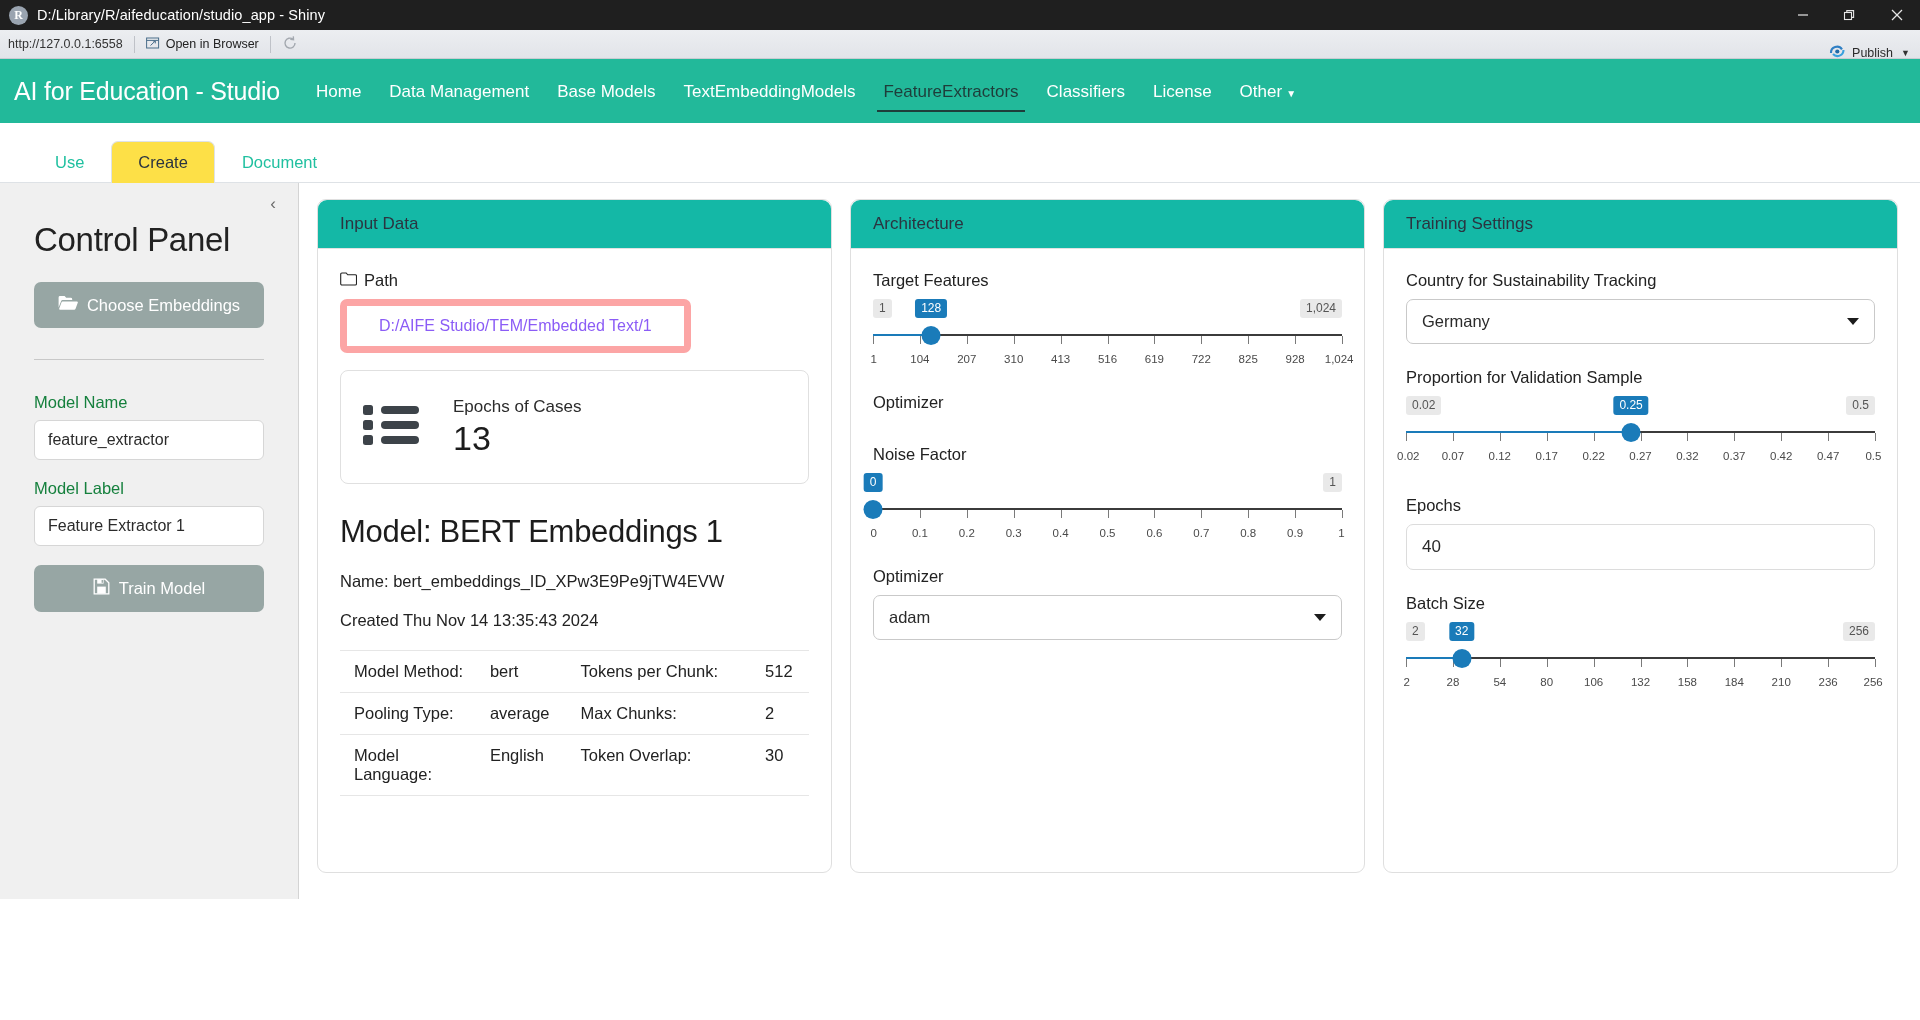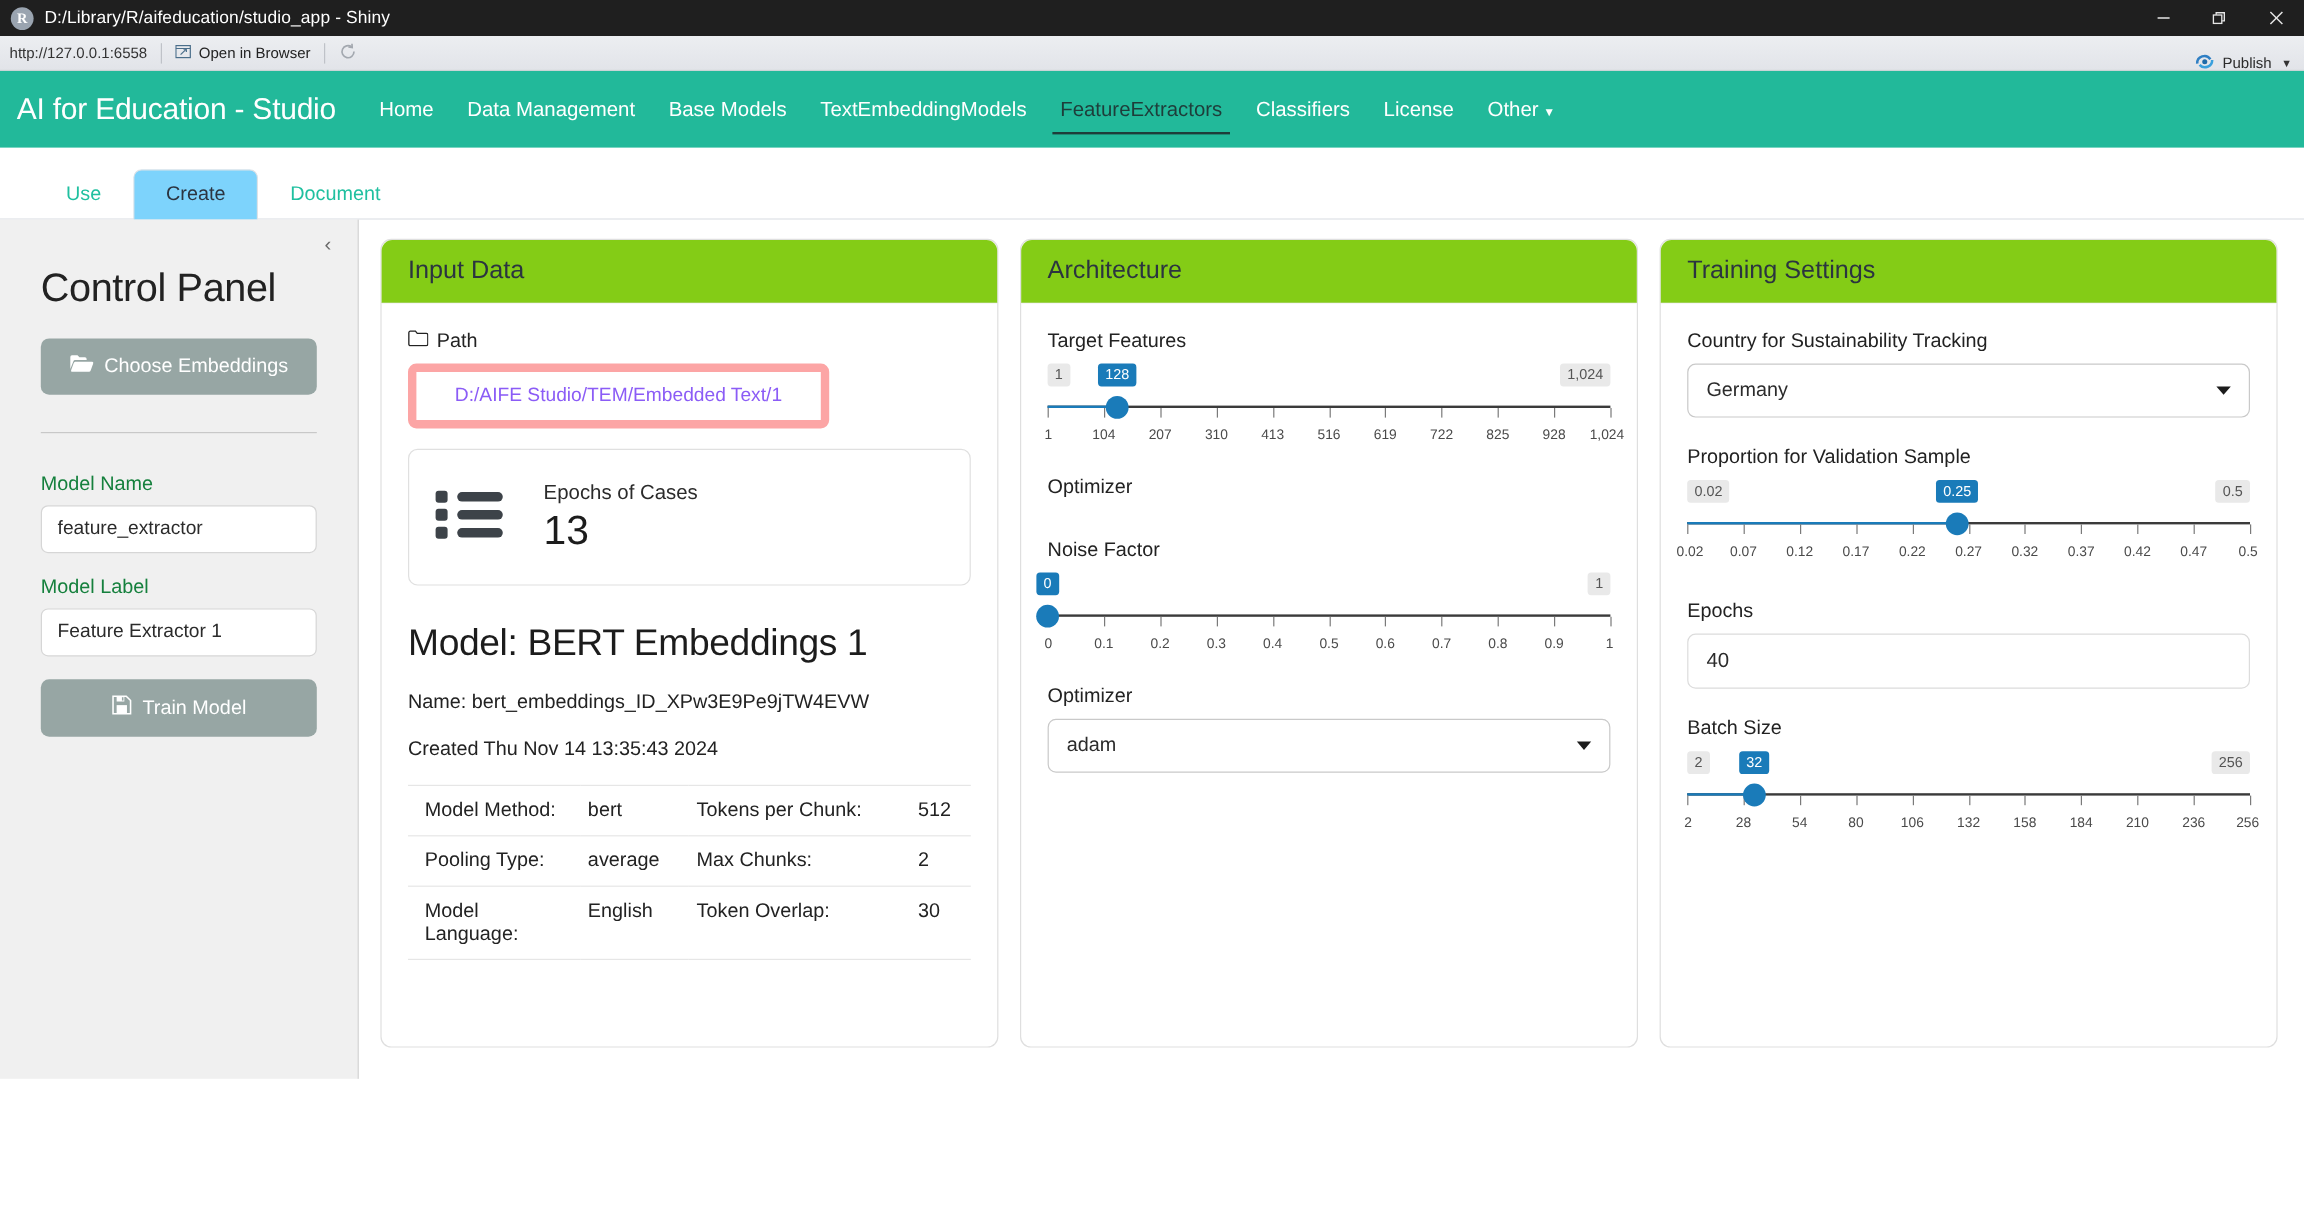--- a/index.html
+++ b/index.html
@@ -119,21 +119,21 @@
     padding: 11px 26px;
     border: 1px solid transparent;
     border-bottom: none;
     border-radius: 7px 7px 0 0;
     position: relative;
     top: 1px;
     background: transparent;
   }
   .tab.active {
     color: #2b3440;
-    background: #7dd3fc;
+    background: #fde047;
     border-color: #dee2e6;
   }
 
   
   .appbody {
     display: flex;
     align-items: flex-start;
   }
 
   
@@ -204,25 +204,25 @@
   .card {
     background: #ffffff;
     border: 1px solid #dfdfdf;
     border-radius: 9px;
     flex: 1;
     min-height: 674px;
     display: flex;
     flex-direction: column;
   }
   .card-header {
-    background: #84cc16;
+    background: #14b8a6;
     border-bottom: 1px solid #e2e2e2;
     border-radius: 9px 9px 0 0;
     padding: 14px 22px;
-    font-size: 21px;
+    font-size: 17px;
     color: #2b3440;
   }
   .card-body { padding: 22px 22px 20px 22px; }
 
   
   .path-label {
     display: flex; align-items: center; gap: 7px;
     font-size: 16.5px; color: #222;
     margin-bottom: 9px;
   }

